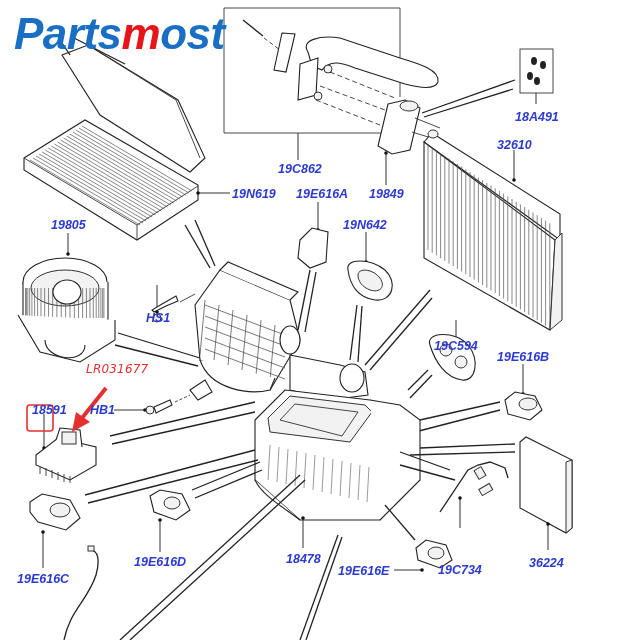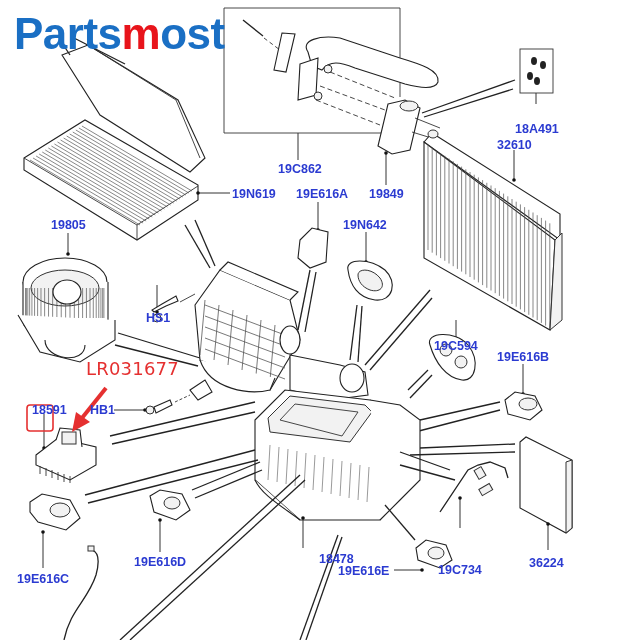--- a/index.html
+++ b/index.html
@@ -1,22 +1,22 @@
 <!DOCTYPE html>
 <html><head>
 <meta charset="utf-8">
 <style>
   html, body { margin:0; padding:0; background:#ffffff; }
-  #stage { position:relative; width:576px; height:640px; overflow:hidden; background:#ffffff; font-family:"Liberation Sans", sans-serif; }
+  #stage { position:relative; width:576px; height:640px; overflow:hidden; background:#ffffff; font-family:"Liberation Sans", sans-serif;font-style:italic; }
   svg { position:absolute; left:0; top:0; }
   .logo { position:absolute; left:14px; top:8px; font-family:"Liberation Sans", sans-serif; font-weight:bold; font-size:44px; letter-spacing:-0.5px; line-height:52px; }
   .logo .blue { color:#1a6fc4; }
   .logo .red { color:#e8141b; }
   .lbl { position:absolute; font-family:"Liberation Sans", sans-serif; font-weight:bold; font-size:12.5px; color:#2b3bd1; white-space:nowrap; line-height:14px; }
-  .ann { position:absolute; font-family:"DejaVu Sans", sans-serif; font-size:18px; color:#e53030; white-space:nowrap; line-height:22px; letter-spacing:0.2px; }
+  .ann { position:absolute; font-family:"DejaVu Sans", sans-serif; font-size:12px; color:#e53030; white-space:nowrap; line-height:22px; letter-spacing:0.2px; }
   .line { stroke:#222; stroke-width:1.3; fill:none; }
   .thin { stroke:#333; stroke-width:0.9; fill:none; }
   .part { stroke:#222; stroke-width:1.1; fill:#fff; }
   .partg { stroke:#333; stroke-width:1; fill:#f2f2f2; }
   .dot { fill:#111; }
   .leader { stroke:#333; stroke-width:1; }
 </style>
 </head>
 <body>
 
@@ -360,33 +360,33 @@
       <line x1="106" y1="388" x2="82" y2="418" stroke="#e53030" stroke-width="4"></line>
       <polygon points="72,432 76,412 90,422" fill="#e53030"></polygon>
     </g>
   </svg>
 
   <div class="logo">
     <span class="blue">Parts</span><span class="red">m</span><span class="blue">ost</span>
   </div>
 
   <span class="lbl" style="left:278px;top:162px;">19C862</span>
-  <span class="lbl" style="left:515px;top:122px;">18A491</span>
+  <span class="lbl" style="left:515px;top:110px;">18A491</span>
   <span class="lbl" style="left:497px;top:138px;">32610</span>
   <span class="lbl" style="left:232px;top:187px;">19N619</span>
   <span class="lbl" style="left:296px;top:187px;">19E616A</span>
   <span class="lbl" style="left:369px;top:187px;">19849</span>
   <span class="lbl" style="left:51px;top:218px;">19805</span>
   <span class="lbl" style="left:343px;top:218px;">19N642</span>
   <span class="lbl" style="left:146px;top:280px;margin-top:31px;">HS1</span>
   <span class="lbl" style="left:434px;top:305px;margin-top:34px;">19C594</span>
   <span class="lbl" style="left:497px;top:350px;">19E616B</span>
   <span class="lbl" style="left:32px;top:403px;">18591</span>
   <span class="lbl" style="left:90px;top:403px;">HB1</span>
   <span class="lbl" style="left:438px;top:529px;margin-top:34px;">19C734</span>
   <span class="lbl" style="left:529px;top:556px;">36224</span>
   <span class="lbl" style="left:17px;top:572px;">19E616C</span>
   <span class="lbl" style="left:134px;top:555px;">19E616D</span>
-  <span class="lbl" style="left:286px;top:552px;margin-left:33px;">18478</span>
+  <span class="lbl" style="left:286px;top:552px;">18478</span>
   <span class="lbl" style="left:338px;top:564px;">19E616E</span>
 
   <span class="ann" style="left:86px;top:358px;">LR031677</span>
 </div>
 
 </body></html>

